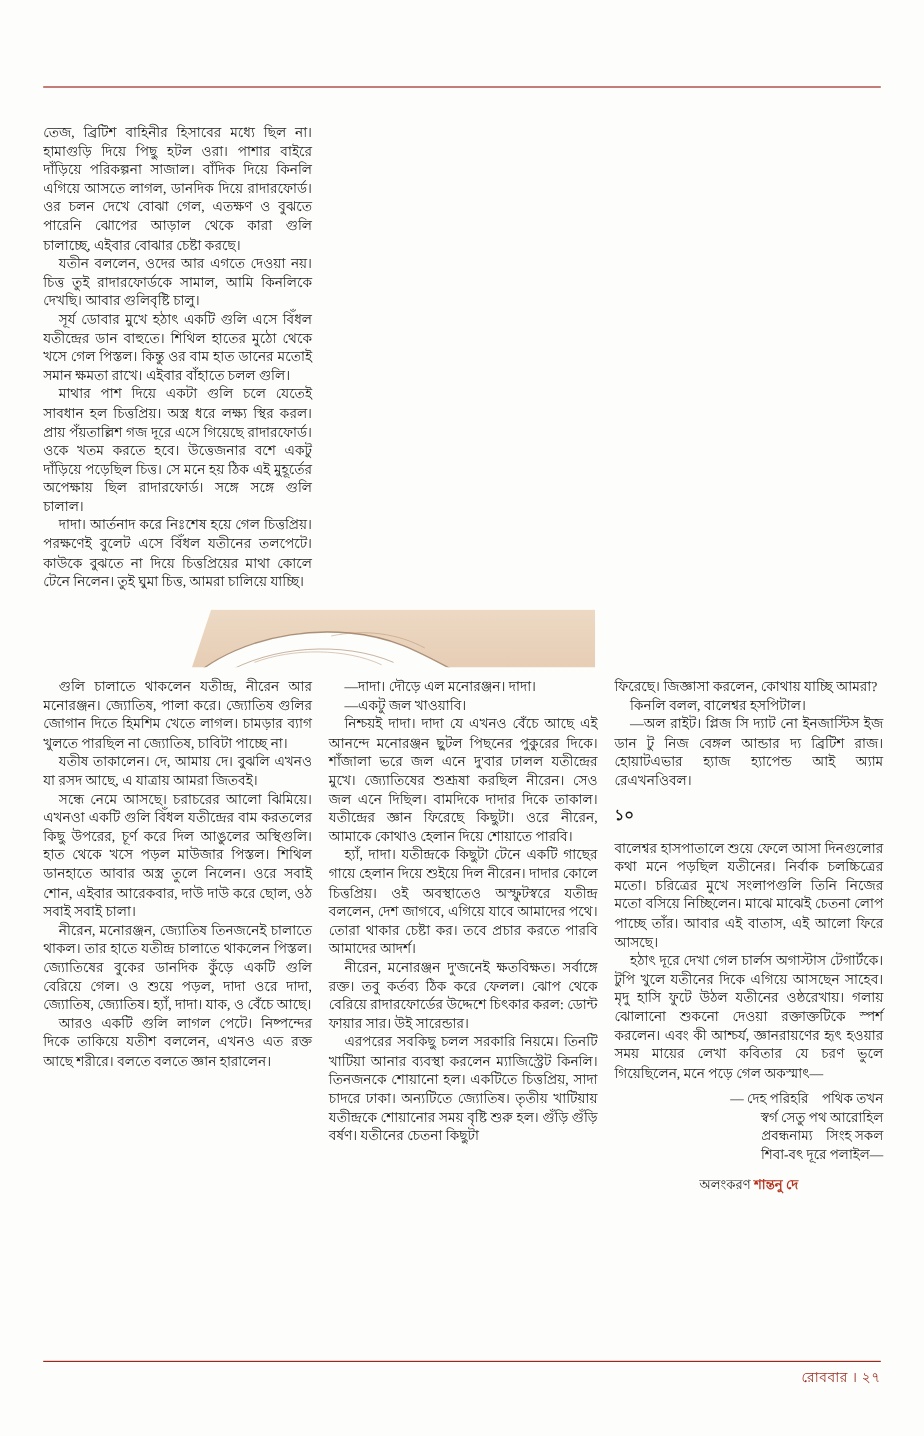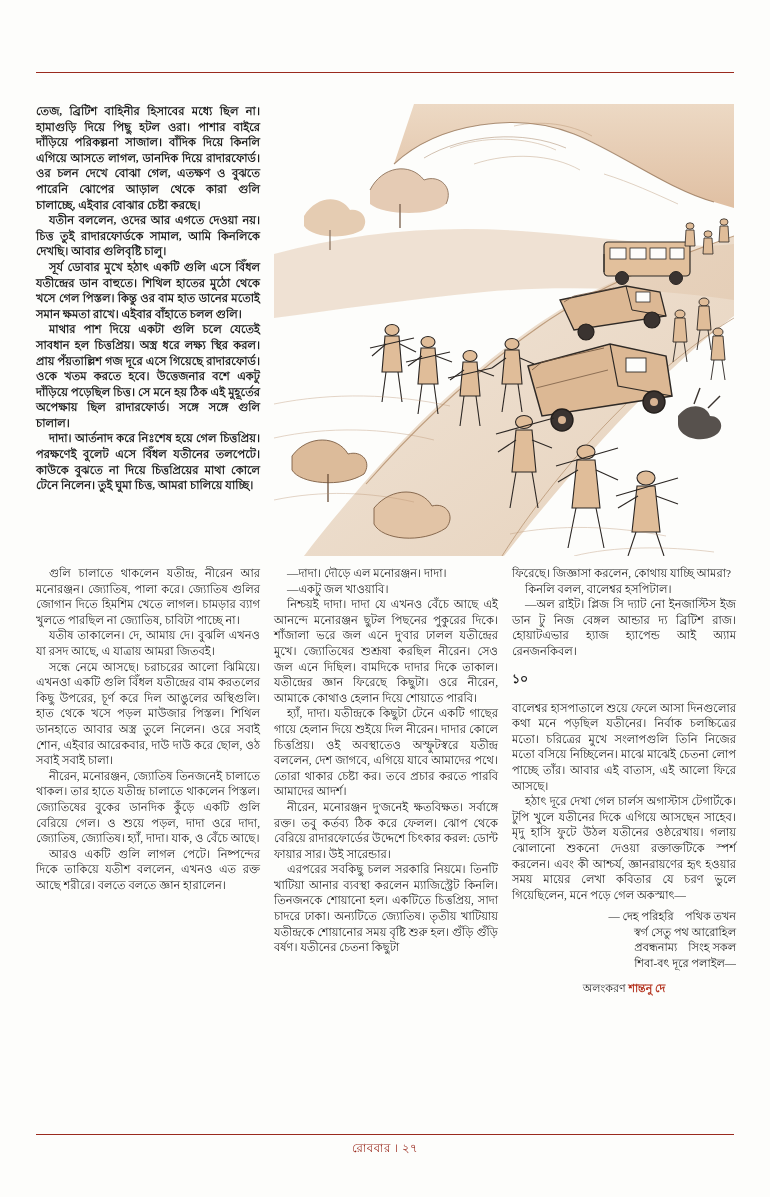--- a/index.html
+++ b/index.html
@@ -42,23 +42,23 @@
     position: absolute;
     left: 36px;
     top: 104px;
     width: 698px;
     height: 1020px;
   }
 
   
   .top-block {
     display: flex;
+    flex-direction: column;
     gap: 14px;
     height: 452px;
-    font-weight: bold;
   }
   .col-narrow {
     width: 224px;
     flex: 0 0 224px;
   }
   .illustration-wrap {
     flex: 1 1 auto;
     position: relative;
     overflow: hidden;
   }
@@ -114,21 +114,21 @@
     line-height: 14px;
   }
   .credit .label { color: #1b1b1b; }
   .credit .name { color: #b4341f; font-weight: bold; }
 
   .folio {
     position: absolute;
     left: 36px;
     top: 1140px;
     width: 698px;
-    text-align: center;
+    text-align: right;
     font-size: 11.5px;
     color: #9a2a1e;
     letter-spacing: 0.5px;
   }
 
   
   .illus-svg { display: block; }
 </style>
 </head>
 <body>
@@ -355,21 +355,21 @@
         <p class="bn dash">—একটু জল খাওয়াবি।</p>
         <p class="bn">নিশ্চয়ই দাদা। দাদা যে এখনও বেঁচে আছে এই আনন্দে মনোরঞ্জন ছুটল পিছনের পুকুরের দিকে। শাঁজালা ভরে জল এনে দু'বার ঢালল যতীন্দ্রের মুখে। জ্যোতিষের শুশ্রূষা করছিল নীরেন। সেও জল এনে দিছিল। বামদিকে দাদার দিকে তাকাল। যতীন্দ্রের জ্ঞান ফিরেছে কিছুটা। ওরে নীরেন, আমাকে কোথাও হেলান দিয়ে শোয়াতে পারবি।</p>
         <p class="bn">হ্যাঁ, দাদা। যতীন্দ্রকে কিছুটা টেনে একটি গাছের গায়ে হেলান দিয়ে শুইয়ে দিল নীরেন। দাদার কোলে চিত্তপ্রিয়। ওই অবস্থাতেও অস্ফুটস্বরে যতীন্দ্র বললেন, দেশ জাগবে, এগিয়ে যাবে আমাদের পথে। তোরা থাকার চেষ্টা কর। তবে প্রচার করতে পারবি আমাদের আদর্শ।</p>
         <p class="bn">নীরেন, মনোরঞ্জন দু'জনেই ক্ষতবিক্ষত। সর্বাঙ্গে রক্ত। তবু কর্তব্য ঠিক করে ফেলল। ঝোপ থেকে বেরিয়ে রাদারফোর্ডের উদ্দেশে চিৎকার করল: ডোন্ট ফায়ার সার। উই সারেন্ডার।</p>
         <p class="bn">এরপরের সবকিছু চলল সরকারি নিয়মে। তিনটি খাটিয়া আনার ব্যবস্থা করলেন ম্যাজিস্ট্রেট কিনলি। তিনজনকে শোয়ানো হল। একটিতে চিত্তপ্রিয়, সাদা চাদরে ঢাকা। অন্যটিতে জ্যোতিষ। তৃতীয় খাটিয়ায় যতীন্দ্রকে শোয়ানোর সময় বৃষ্টি শুরু হল। গুঁড়ি গুঁড়ি বর্ষণ। যতীনের চেতনা কিছুটা</p>
       </div>
 
       <div class="col3">
         <p class="bn noindent">ফিরেছে। জিজ্ঞাসা করলেন, কোথায় যাচ্ছি আমরা?</p>
         <p class="bn">কিনলি বলল, বালেশ্বর হসপিটাল।</p>
-        <p class="bn dash">—অল রাইট। প্লিজ সি দ্যাট নো ইনজাস্টিস ইজ ডান টু নিজ বেঙ্গল আন্ডার দ্য ব্রিটিশ রাজ। হোয়াটএভার হ্যাজ হ্যাপেন্ড আই অ্যাম রেনজনকিবল।</p>
+        <p class="bn dash">—অল রাইট। প্লিজ সি দ্যাট নো ইনজাস্টিস ইজ ডান টু নিজ বেঙ্গল আন্ডার দ্য ব্রিটিশ রাজ। হোয়াটএভার হ্যাজ হ্যাপেন্ড আই অ্যাম রেএখনওিবল।</p>
 
         <p class="sec-num">১০</p>
 
         <p class="bn noindent">বালেশ্বর হাসপাতালে শুয়ে ফেলে আসা দিনগুলোর কথা মনে পড়ছিল যতীনের। নির্বাক চলচ্চিত্রের মতো। চরিত্রের মুখে সংলাপগুলি তিনি নিজের মতো বসিয়ে নিচ্ছিলেন। মাঝে মাঝেই চেতনা লোপ পাচ্ছে তাঁর। আবার এই বাতাস, এই আলো ফিরে আসছে।</p>
         <p class="bn">হঠাৎ দূরে দেখা গেল চার্লস অগাস্টাস টেগার্টকে। টুপি খুলে যতীনের দিকে এগিয়ে আসছেন সাহেব। মৃদু হাসি ফুটে উঠল যতীনের ওষ্ঠরেখায়। গলায় ঝোলানো শুকনো দেওয়া রক্তাক্তটিকে স্পর্শ করলেন। এবং কী আশ্চর্য, জ্ঞানরায়ণের হৃৎ হওয়ার সময় মায়ের লেখা কবিতার যে চরণ ভুলে গিয়েছিলেন, মনে পড়ে গেল অকস্মাৎ—</p>
 
         <div class="poem">
           <div>— দেহ পরিহরি    পথিক তখন</div>
           <div>স্বর্গ সেতু পথ আরোহিল</div>
           <div>প্রবন্ধনাম্য    সিংহ সকল</div>

